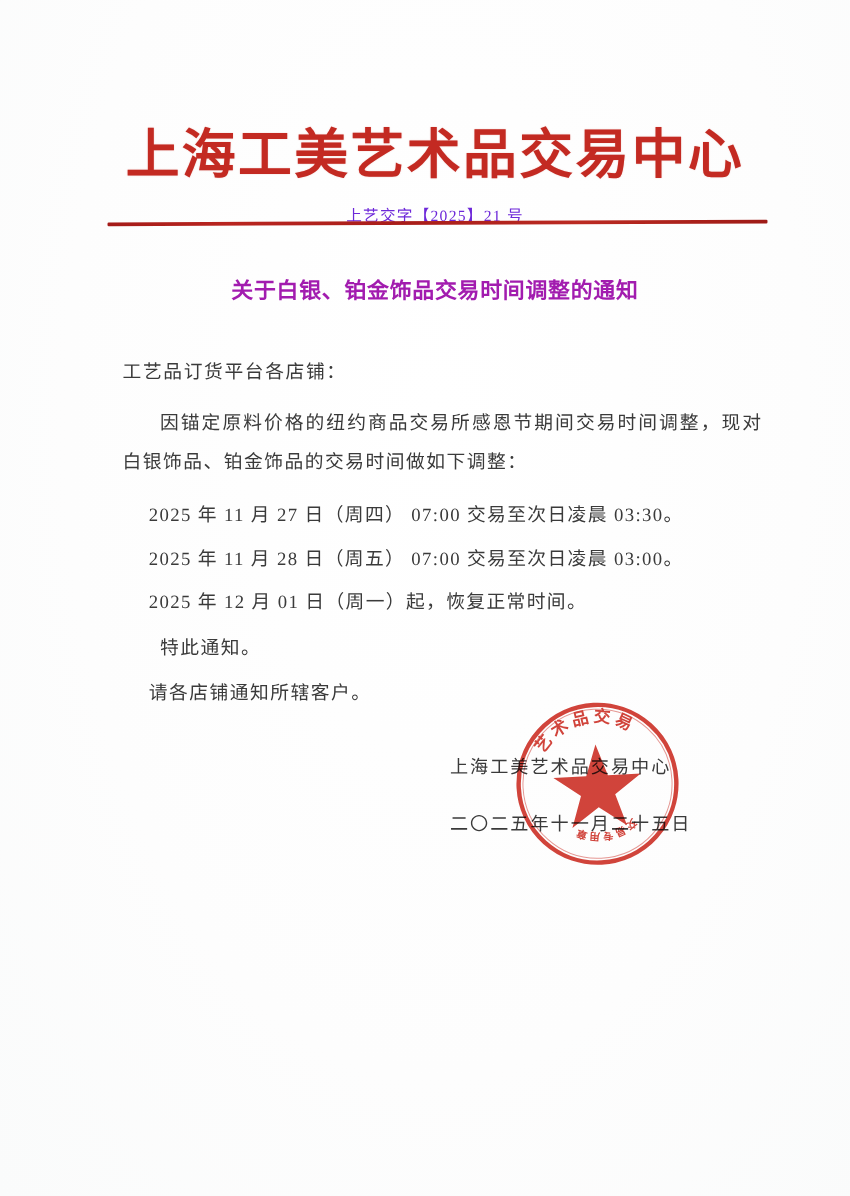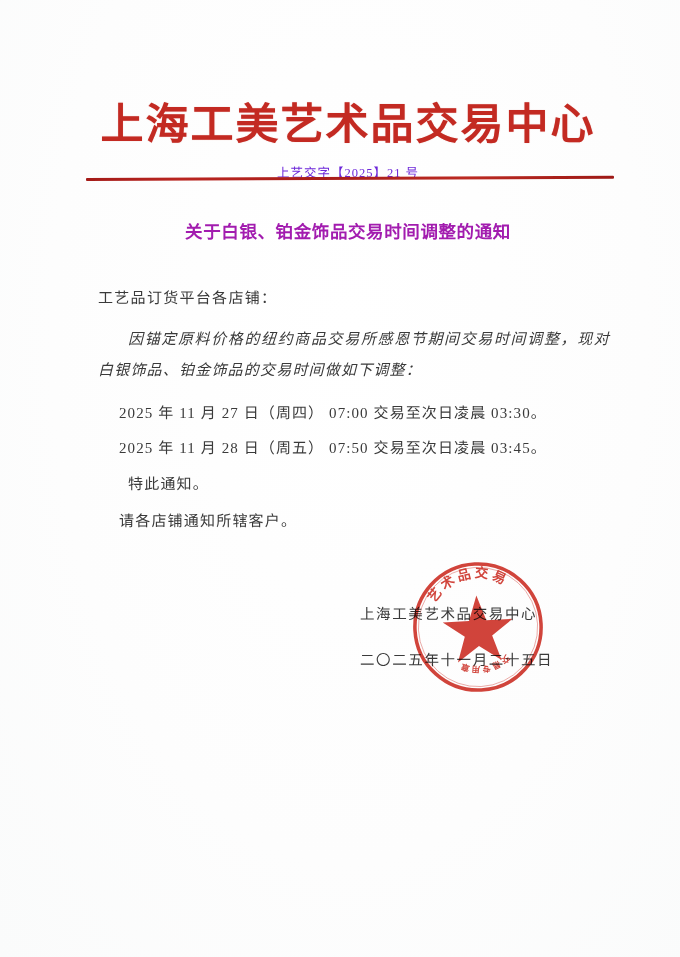--- a/index.html
+++ b/index.html
@@ -109,21 +109,20 @@
     margin-bottom: 14px;
   }
 
   .para {
     font-size: 15px;
     letter-spacing: 1.2px;
     line-height: 2.08;
     text-indent: 2em;
     margin: 0 0 6px 0;
     text-align: justify;
-    font-style: italic;
   }
 
   .schedule {
     margin-top: 10px;
   }
   .schedule-line {
     font-size: 15px;
     letter-spacing: 1.1px;
     line-height: 2.3;
     text-indent: 1.4em;
@@ -212,21 +211,22 @@
 
   <div class="doc-title">关于白银、铂金饰品交易时间调整的通知</div>
 
   <div class="body-block">
     <div class="salutation">工艺品订货平台各店铺：</div>
 
     <p class="para">因锚定原料价格的纽约商品交易所感恩节期间交易时间调整，现对白银饰品、铂金饰品的交易时间做如下调整：</p>
 
     <div class="schedule">
       <div class="schedule-line">2025 年 11 月 27 日（周四） 07:00 交易至次日凌晨 03:30。</div>
-      <div class="schedule-line">2025 年 11 月 28 日（周五） 07:50 交易至次日凌晨 03:45。</div>
+      <div class="schedule-line">2025 年 11 月 28 日（周五） 07:00 交易至次日凌晨 03:00。</div>
+      <div class="schedule-line">2025 年 12 月 01 日（周一）起，恢复正常时间。</div>
     </div>
 
     <div class="closing-line indent-more">特此通知。</div>
     <div class="closing-line">请各店铺通知所辖客户。</div>
   </div>
 
   <div class="signature-block">
     <div class="sign-org">上海工美艺术品交易中心</div>
     <div class="sign-date">二〇二五年十一月二十五日</div>
   </div>

